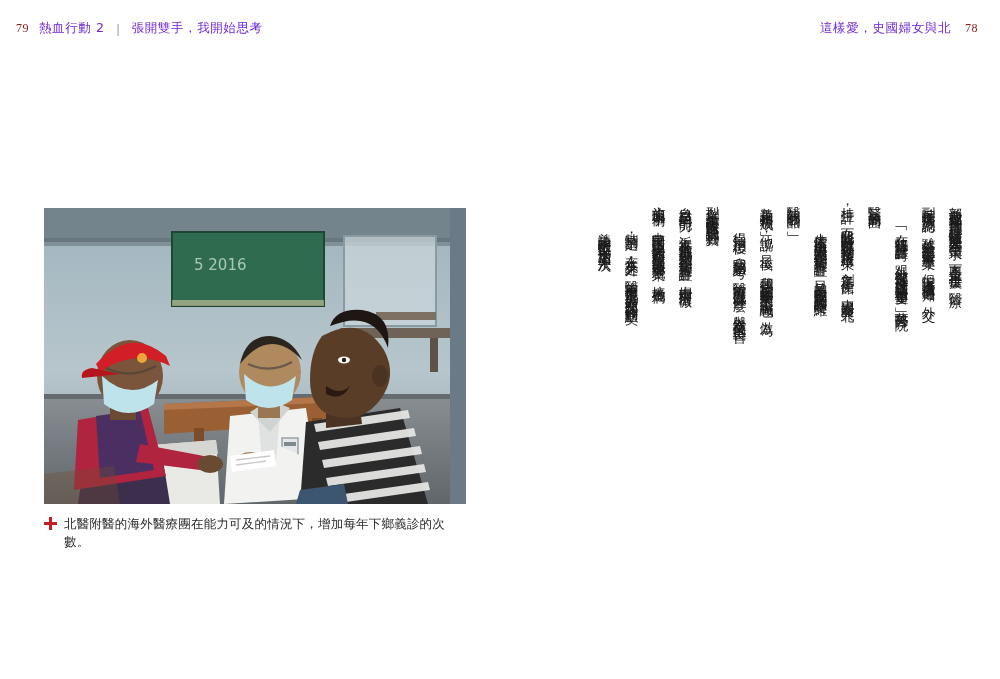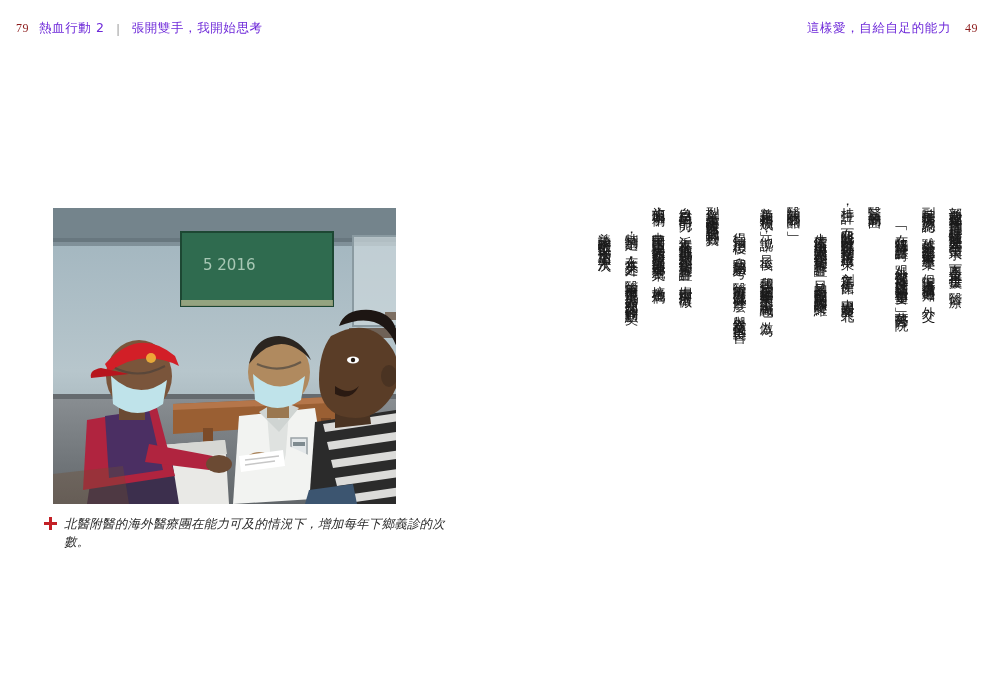--- a/index.html
+++ b/index.html
@@ -67,35 +67,33 @@
 
   
   .left-col {
     position: absolute;
     left: 44px;
     top: 208px;
     width: 410px;
   }
   .photo-frame {
     position: relative;
-    width: 343px;
+    width: 422px;
     height: 296px;
     overflow: hidden;
     background: #6a7a86;
-    margin-left: 9px;
   }
   .photo-frame svg {
     display: block;
   }
   .caption {
     margin-top: 11px;
     display: flex;
     align-items: flex-start;
     gap: 7px;
-    font-style: italic;
   }
   .caption-mark {
     flex: 0 0 auto;
     width: 13px;
     height: 13px;
     position: relative;
     margin-top: 2px;
   }
   .caption-mark:before,
   .caption-mark:after {
@@ -152,22 +150,22 @@
 <div class="page">
 
   <div class="header">
     <div class="header-left">
       <span class="folio">79</span>
       <span class="runhead-text">熱血行動 2</span>
       <span class="runhead-sep">|</span>
       <span class="runhead-text">張開雙手，我開始思考</span>
     </div>
     <div class="header-right">
-      <span class="runhead-text">這樣愛，自給自足的能力</span>
-      <span class="folio">49</span>
+      <span class="runhead-text">這樣愛，史國婦女與北</span>
+      <span class="folio">78</span>
     </div>
   </div>
 
   <div class="left-col">
     <div class="photo-frame">
       <svg width="406" height="296" viewBox="0 0 406 296" xmlns="http://www.w3.org/2000/svg">
         <defs>
           <linearGradient id="wallg" x1="0" y1="0" x2="0" y2="1">
             <stop offset="0" stop-color="#9fb3bd"></stop>
             <stop offset="0.55" stop-color="#b7c6cc"></stop>

